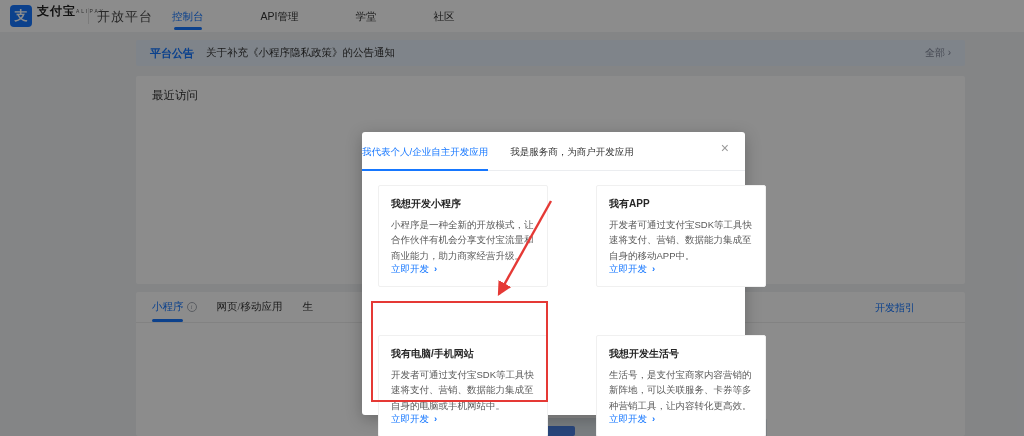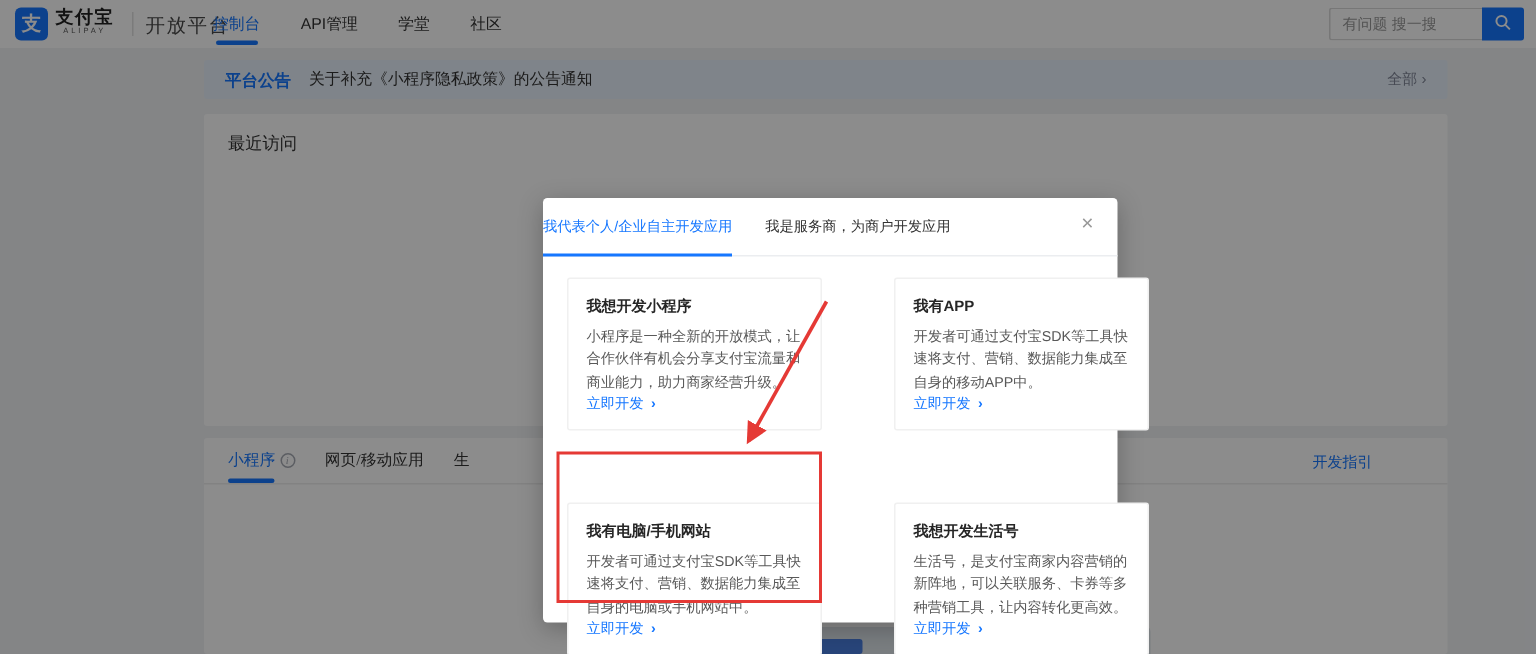--- a/index.html
+++ b/index.html
@@ -3,27 +3,27 @@
 <meta charset="utf-8">
 <style>
   * { margin:0; padding:0; box-sizing:border-box; }
   html,body { width:1024px; height:436px; overflow:hidden; }
   body { font-family:"Liberation Sans","DejaVu Sans",sans-serif; background:#f0f2f5; }
   .screen { position:relative; width:1024px; height:436px; background:#f0f2f5; overflow:hidden; }
 
   
   .header { position:absolute; left:0; top:0; width:1024px; height:32px; background:#fff; z-index:1; }
   .logo-box { position:absolute; left:10px; top:5px; width:22px; height:22px; background:#1677ff; border-radius:4px; color:#fff; font-size:13px; font-weight:bold; display:flex; align-items:center; justify-content:center; }
-  .brand { position:absolute; left:37px; top:4px; display:flex; flex-direction:column; align-items:center; }
+  .brand { position:absolute; left:37px; top:4px; display:flex; flex-direction:row; align-items:center; }
   .brand-name { font-size:12px; font-weight:bold; color:#222; line-height:14px; letter-spacing:1px; }
   .brand-sub { font-size:5px; color:#555; letter-spacing:2px; line-height:7px; }
   .header-divider { position:absolute; left:88px; top:8px; width:1px; height:16px; background:#e0e0e0; }
   .product-name { position:absolute; left:97px; top:8px; font-size:13px; color:#4a4a4a; letter-spacing:1px; }
   .main-nav { position:absolute; left:142px; top:0; height:32px; display:flex; align-items:center; }
-  .nav-item { position:relative; height:32px; line-height:32px; font-size:10.5px; color:#333; margin-right:27px; cursor:pointer; }
+  .nav-item { position:relative; height:32px; line-height:32px; font-size:10.5px; color:#333; margin-right:27px; cursor:pointer;margin-left:30px; }
   .nav-item.active { color:#1677ff; }
   .nav-item.active::after { content:""; position:absolute; left:2px; right:2px; bottom:2px; height:3px; border-radius:2px; background:#1677ff; }
   .search-wrap { position:absolute; right:8px; top:5px; height:22px; display:flex; }
   .search-input { width:102px; height:22px; border:1px solid #d9d9d9; border-right:none; border-radius:2px 0 0 2px; font-size:10px; color:#333; padding:0 8px; outline:none; background:#fff; }
   .search-input::placeholder { color:#999; }
   .search-btn { width:28px; height:22px; background:#1677ff; border:none; border-radius:0 2px 2px 0; display:flex; align-items:center; justify-content:center; cursor:pointer; }
 
   
   .notice-bar { position:absolute; left:136px; top:40px; width:829px; height:26px; background:#e8f1fb; border-radius:2px; display:flex; align-items:center; padding:0 14px; z-index:1; }
   .notice-tag { font-size:11px; font-weight:bold; color:#1677ff; }
@@ -81,31 +81,20 @@
       <span class="brand-name">支付宝</span>
       <span class="brand-sub">ALIPAY</span>
     </div>
     <div class="header-divider"></div>
     <div class="product-name">开放平台</div>
     <div class="main-nav">
       <div class="nav-item active">控制台</div>
       <div class="nav-item">API管理</div>
       <div class="nav-item">学堂</div>
       <div class="nav-item">社区</div>
-    </div>
-    <div class="search-wrap">
-      <input class="search-input" type="text" placeholder="有问题 搜一搜" style="">
-      <button class="search-btn">
-        <span>
-          <svg width="12" height="12" viewBox="0 0 12 12">
-              <circle cx="5" cy="5" r="3.4" fill="none" stroke="#fff" stroke-width="1.3"></circle>
-              <line x1="7.6" y1="7.6" x2="10.6" y2="10.6" stroke="#fff" stroke-width="1.3"></line>
-            </svg>
-        </span>
-      </button>
     </div>
   </div>
 
   <div class="notice-bar">
     <span class="notice-tag">平台公告</span>
     <span class="notice-text">关于补充《小程序隐私政策》的公告通知</span>
     <span class="notice-spacer"></span>
     <span class="notice-more">
       <span>全部</span> <span>›</span>
     </span>

